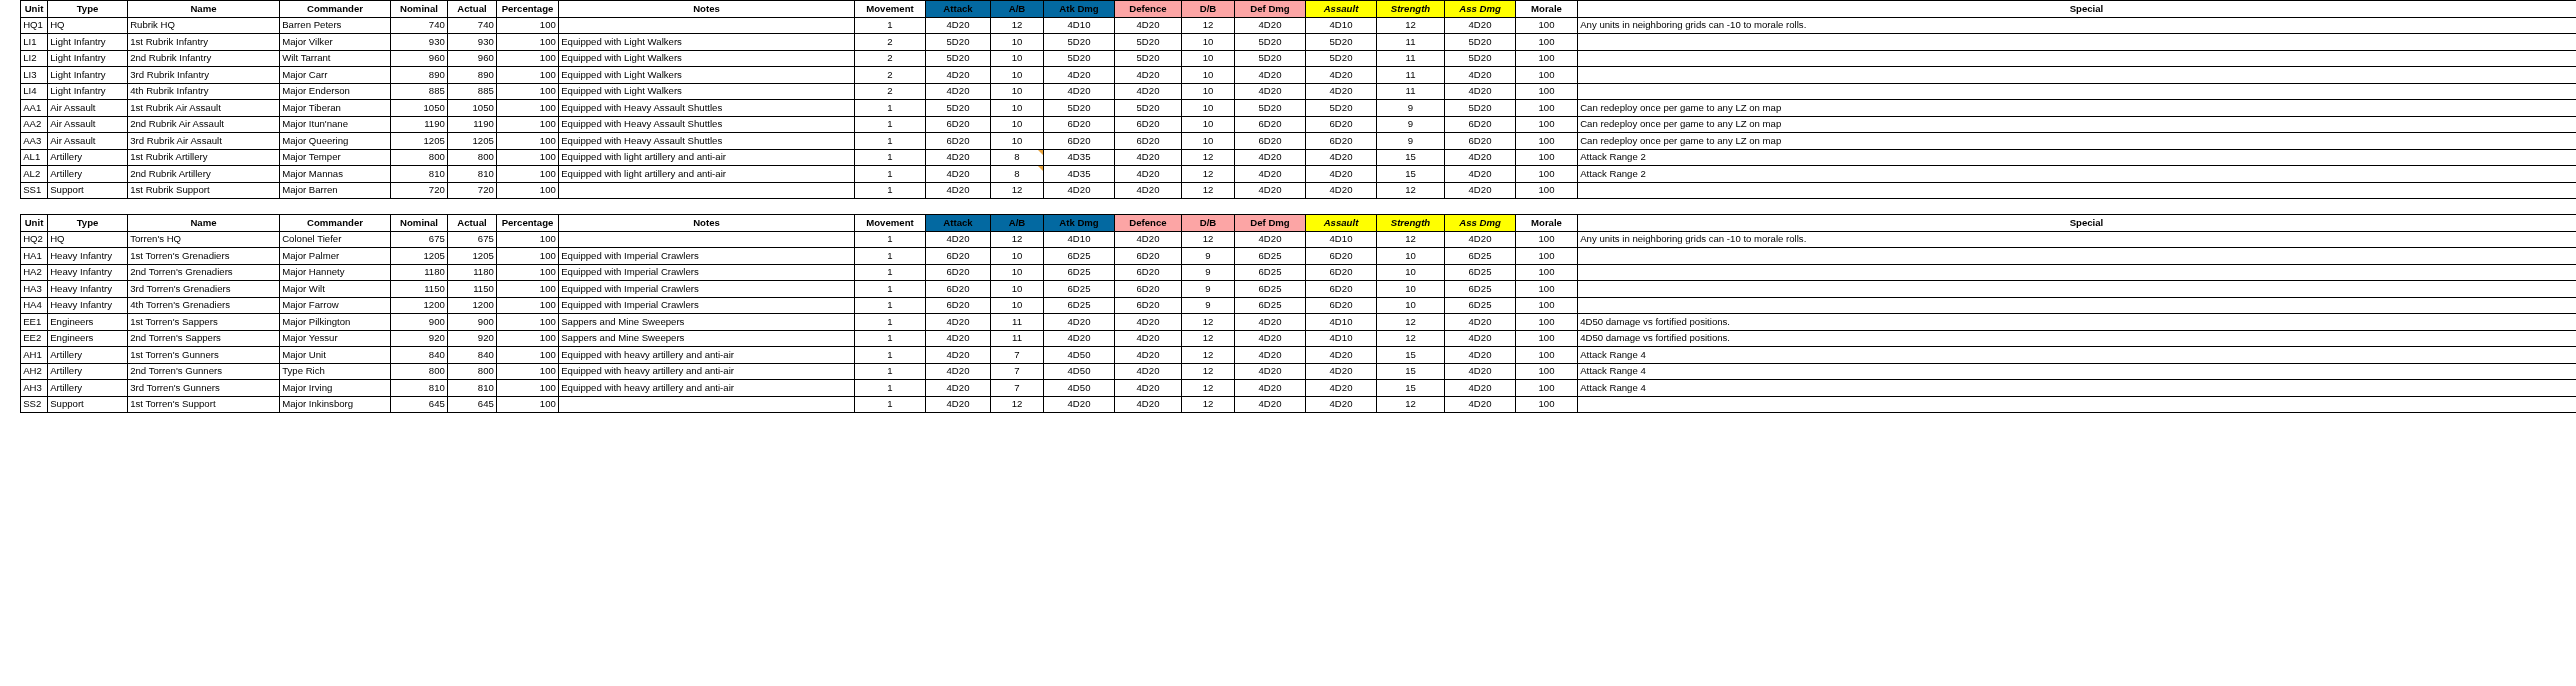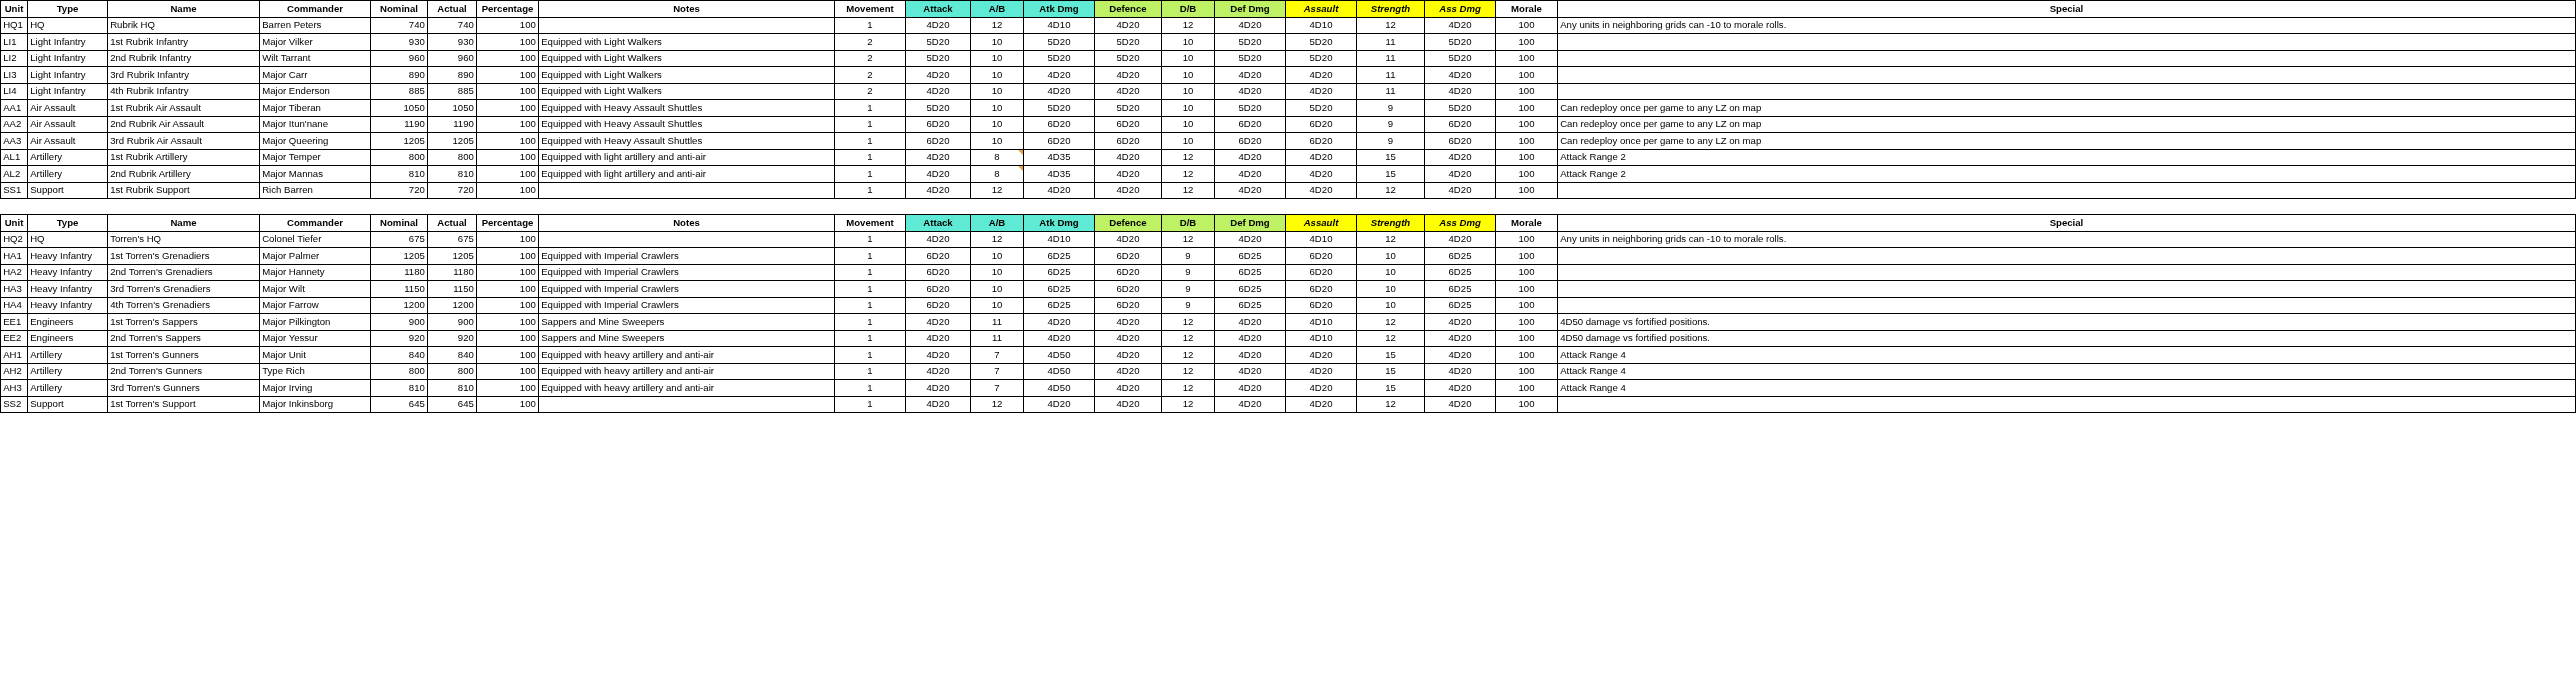--- a/index.html
+++ b/index.html
@@ -9,20 +9,21 @@
   }
   body {
     font-family: "Liberation Sans", sans-serif;
     font-size: 9.6px;
     color: #000000;
     width: 2576px;
   }
   .sheet {
     width: 2296px;
     box-sizing: border-box;
+    padding-left: 20px;
   }
   table.unit-table {
     border-collapse: collapse;
     table-layout: fixed;
     width: 2576px;
     margin: 0;
   }
   table.unit-table th,
   table.unit-table td {
     border: 0.7px solid #000000;
@@ -38,22 +39,22 @@
     text-align: center;
     font-weight: bold;
   }
   
   .c-left { text-align: left; }
   .c-center { text-align: center; }
   .c-right { text-align: right; }
 
   
   .h-plain { background: #ffffff; }
-  .h-attack { background: #5eead4; }
-  .h-defence { background: #bef264; }
+  .h-attack { background: #0369a1; }
+  .h-defence { background: #fca5a5; }
   .h-assault { background: #ffff00; font-style: italic; }
   .gap {
     height: 15px;
     width: 2576px;
     background: #ffffff;
   }
   
   .cell-flag {
     position: relative;
   }
@@ -336,21 +337,21 @@
             <td class="c-center">4D20</td>
             <td class="c-center">15</td>
             <td class="c-center">4D20</td>
             <td class="c-center">100</td>
             <td class="c-left">Attack Range 2</td>
           </tr>
           <tr>
             <td class="c-left">SS1</td>
             <td class="c-left">Support</td>
             <td class="c-left">1st Rubrik Support</td>
-            <td class="c-left">Rich Barren</td>
+            <td class="c-left">Major Barren</td>
             <td class="c-right">720</td>
             <td class="c-right">720</td>
             <td class="c-right">100</td>
             <td class="c-left"></td>
             <td class="c-center">1</td>
             <td class="c-center">4D20</td>
             <td class="c-center">12</td>
             <td class="c-center">4D20</td>
             <td class="c-center">4D20</td>
             <td class="c-center">12</td>

